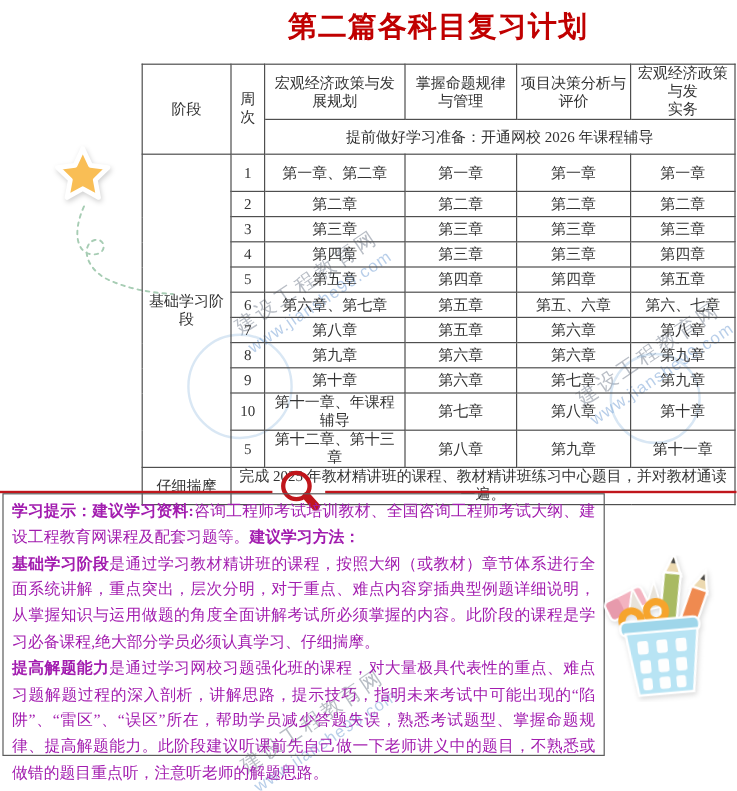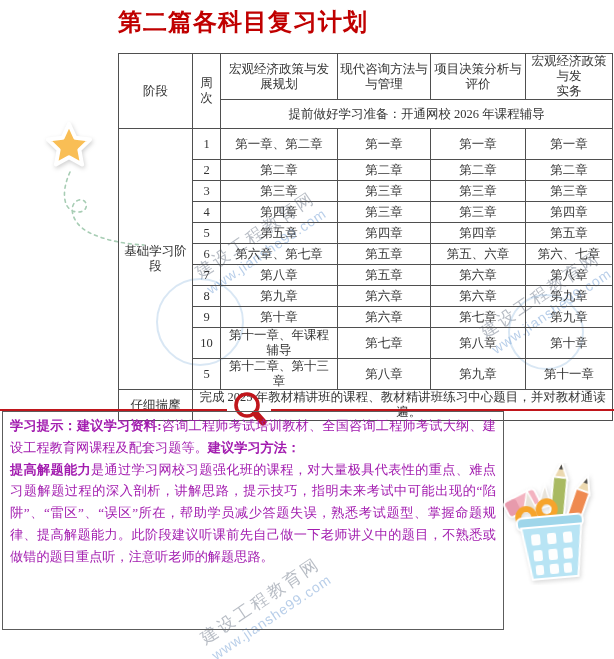--- a/index.html
+++ b/index.html
@@ -1,20 +1,20 @@
 <!DOCTYPE html>
 <html><head>
 <meta charset="utf-8">
 <style>
   html,body{margin:0;padding:0;background:#ffffff;}
   #page{position:relative;width:614px;height:659px;background:#ffffff;overflow:hidden;
         font-family:"Liberation Serif",serif;color:#2f2f2f;}
 
   
-  .page-title{position:absolute;top:6px;left:118px;width:494px;text-align:left;
+  .page-title{position:absolute;top:6px;left:118px;width:494px;text-align:center;
     font-family:"Liberation Sans",sans-serif;font-weight:bold;font-size:24px;
     letter-spacing:1px;color:#c00000;}
 
   
   .star-wrap{position:absolute;left:40px;top:118px;width:58px;height:58px;}
   .curve-wrap{position:absolute;left:32px;top:168px;width:120px;height:84px;}
 
   
   .sched{position:absolute;left:118px;top:53px;border-collapse:collapse;table-layout:fixed;
     font-size:12.5px;color:#333;}
@@ -97,21 +97,21 @@
         <col style="width:95px">
         <col style="width:87px">
     </colgroup>
     <tbody>
       <tr class="hd">
         <td rowspan="2">阶段</td>
         <td rowspan="2">周
 次</td>
         <td>宏观经济政策与发
 展规划</td>
-        <td>现代咨询方法与
+        <td>掌握命题规律
 与管理</td>
         <td>项目决策分析与
 评价</td>
         <td>宏观经济政策与发
 实务</td>
       </tr>
       <tr class="prep">
         <td colspan="4">提前做好学习准备：开通网校 2026 年课程辅导</td>
       </tr>
     </tbody>
@@ -207,20 +207,21 @@
   <div class="mag-wrap">
     <svg width="42" height="42" viewBox="0 0 42 42">
       <circle cx="19" cy="17" r="11" fill="none" stroke="#c0161c" stroke-width="3.6"></circle>
       <line x1="27.5" y1="25.5" x2="35" y2="34" stroke="#c0161c" stroke-width="7" stroke-linecap="round"></line>
     </svg>
   </div>
   <div class="divider-right"></div>
 
   <div class="tips-box">
       <p class="tips-para"><span class="b">学习提示：</span><span class="b">建议学习资料:</span><span>咨询工程师考试培训教材、全国咨询工程师考试大纲、建设工程教育网课程及配套习题等。</span><span class="b">建议学习方法：</span></p>
+      <p class="tips-para"><span class="b">基础学习阶段</span><span>是通过学习教材精讲班的课程，按照大纲（或教材）章节体系进行全面系统讲解，重点突出，层次分明，对于重点、难点内容穿插典型例题详细说明，从掌握知识与运用做题的角度全面讲解考试所必须掌握的内容。此阶段的课程是学习必备课程,绝大部分学员必须认真学习、仔细揣摩。</span></p>
       <p class="tips-para"><span class="b">提高解题能力</span><span>是通过学习网校习题强化班的课程，对大量极具代表性的重点、难点习题解题过程的深入剖析，讲解思路，提示技巧，指明未来考试中可能出现的“陷阱”、“雷区”、“误区”所在，帮助学员减少答题失误，熟悉考试题型、掌握命题规律、提高解题能力。此阶段建议听课前先自己做一下老师讲义中的题目，不熟悉或做错的题目重点听，注意听老师的解题思路。</span></p>
     </div>
 
   <div class="cup-wrap">
     <svg width="102" height="122" viewBox="0 0 102 122">
       <g transform="rotate(-5 51 61)" style="filter:drop-shadow(1px 2px 2px rgba(0,0,0,0.15));">
 
         <g transform="rotate(-22 24 38)">
           <rect x="8" y="30" width="32" height="15" rx="3" fill="#f3b3c0" stroke="#ffffff" stroke-width="4" style="paint-order:stroke;"></rect>
           <rect x="8" y="30" width="12" height="15" rx="3" fill="#e79aac"></rect>

